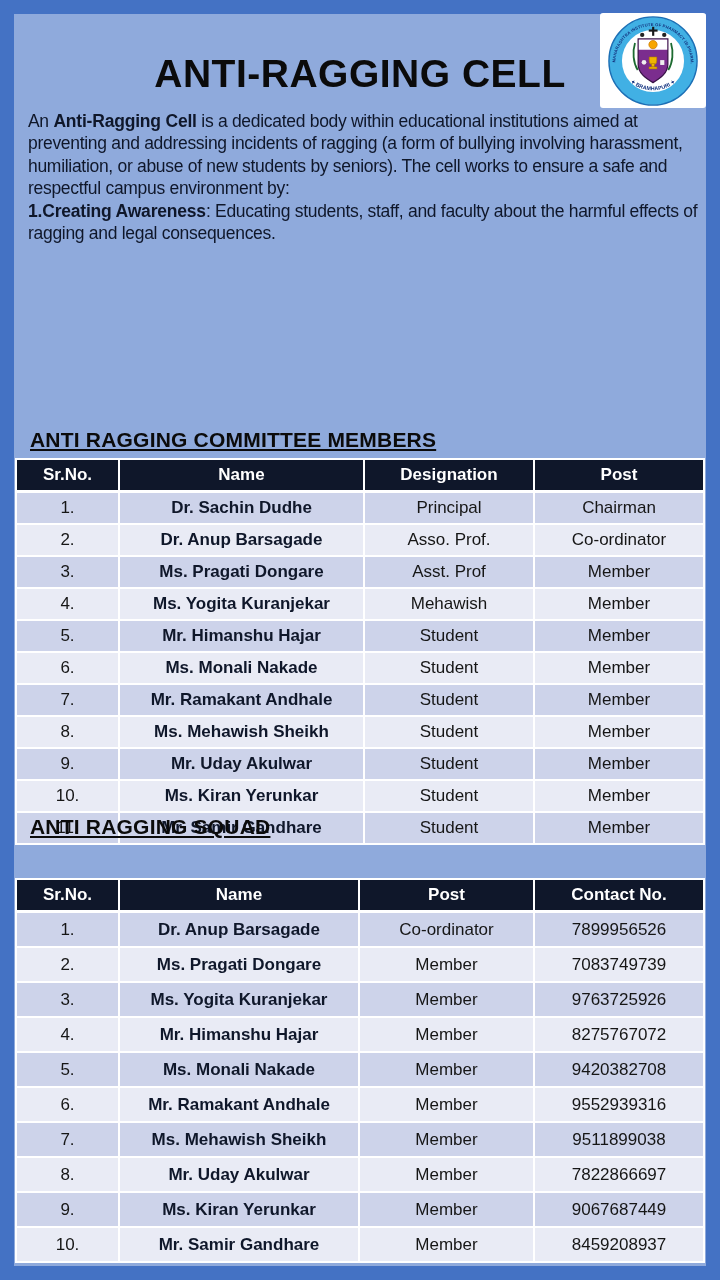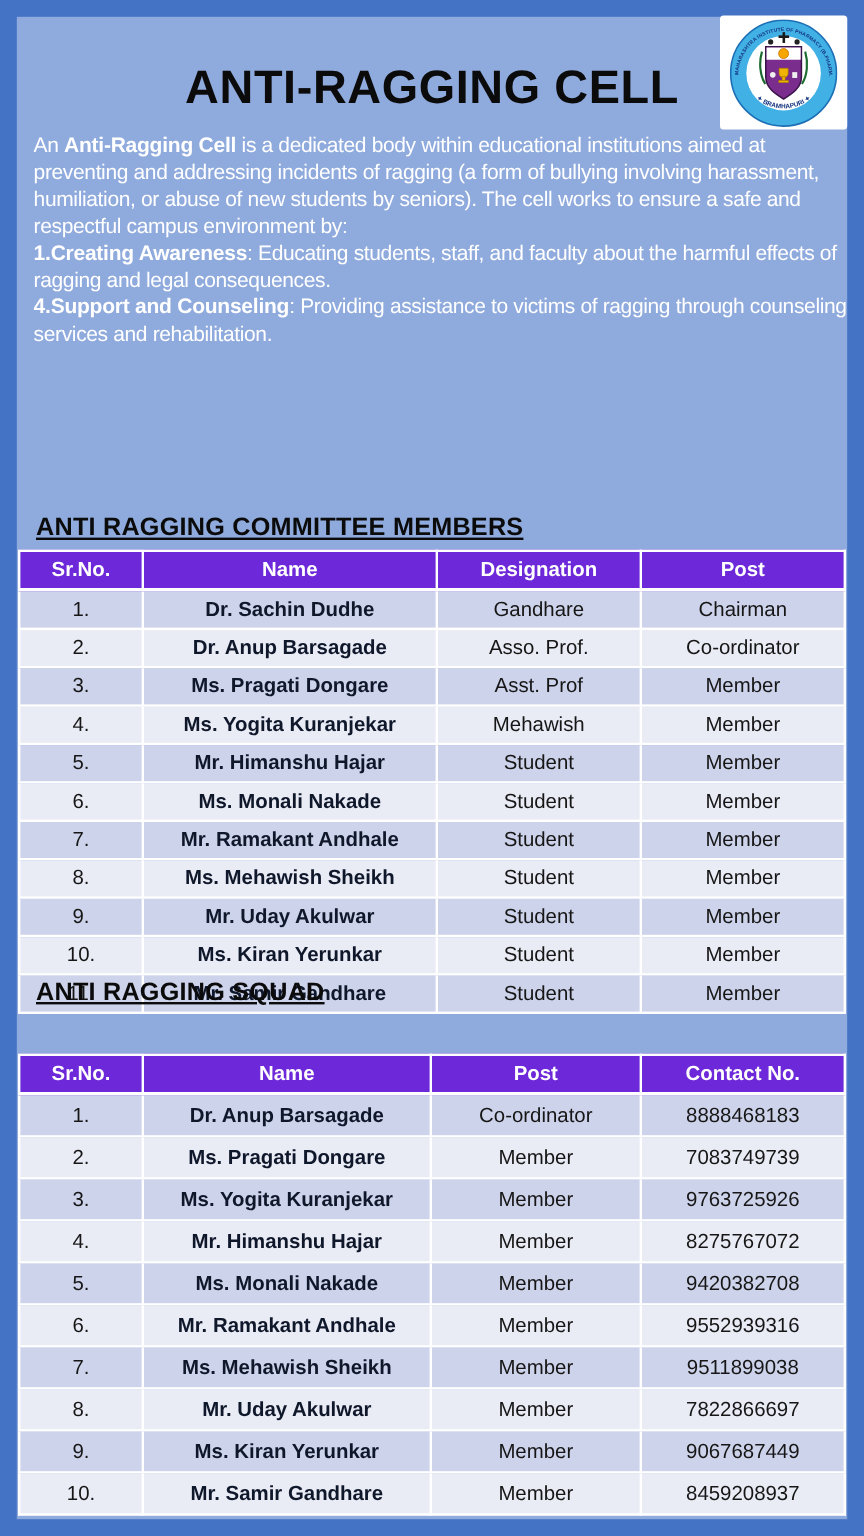--- a/index.html
+++ b/index.html
@@ -17,40 +17,40 @@
   }
   .logo-box svg{width:90px;height:90px}
 
   .doc-title{
     position:absolute;left:0;top:52px;width:720px;text-align:center;
     font-size:39px;font-weight:bold;letter-spacing:.5px;color:#0b0b0b;
   }
 
   .intro{
     position:absolute;left:28px;top:110px;width:678px;height:318px;overflow:hidden;
-    font-size:17.5px;line-height:22.4px;letter-spacing:-.3px;color:#ffffff;
+    font-size:17.5px;line-height:22.4px;letter-spacing:-.3px;color:#0f172a;
   }
   .intro b{letter-spacing:-.2px}
 
   .sec-heading{
     position:absolute;left:30px;font-size:21px;font-weight:bold;
     text-decoration:underline;color:#0b0b0b;letter-spacing:.2px;
   }
   #h-committee{top:428px}
   #h-squad{top:815px}
 
   table.tbl{
     position:absolute;left:15px;width:690px;
     border-collapse:separate;border-spacing:0;table-layout:fixed;
   }
   #tbl-committee{top:458px}
   #tbl-squad{top:878px}
 
   .tbl th{
-    background:#6d28d9;color:#fff;font-weight:bold;font-size:17px;
+    background:#0f172a;color:#fff;font-weight:bold;font-size:17px;
     height:30px;padding:0;text-align:center;
     border-top:2px solid #fff;border-right:2px solid #fff;border-bottom:3px solid #fff;
   }
   .tbl th:first-child{border-left:2px solid #fff}
   .tbl td{
     font-size:17px;text-align:center;padding:0;color:#161616;background:#E9EBF5;
     border-right:2px solid #fff;border-bottom:2px solid #fff;vertical-align:middle;
   }
   .tbl td:first-child{border-left:2px solid #fff}
   .tbl tbody tr:nth-child(odd) td{background:#CDD3EA}
@@ -99,21 +99,20 @@
       <rect x="58" y="49" width="4.6" height="5.4" fill="#EFEFEF"></rect>
     </g>
   </svg>
 </div>
 
 <div class="doc-title">ANTI-RAGGING CELL</div>
 
 <div class="intro">
   <div><span>An </span><b>Anti-Ragging Cell</b><span> is a dedicated body within educational institutions aimed at preventing and addressing incidents of ragging (a form of bullying involving harassment, humiliation, or abuse of new students by seniors). The cell works to ensure a safe and respectful campus environment by:</span></div>
   <div><b>1.Creating Awareness</b><span>: Educating students, staff, and faculty about the harmful effects of ragging and legal consequences.</span></div>
-  <div><b>4.Support and Counseling</b><span>: Providing assistance to victims of ragging through counseling services and rehabilitation.</span></div>
 </div>
 
 <div class="sec-heading" id="h-committee">ANTI RAGGING COMMITTEE MEMBERS</div>
 
 <table class="tbl" id="tbl-committee">
   <colgroup>
       <col style="width:105px">
       <col style="width:245px">
       <col style="width:170px">
       <col style="width:170px">
@@ -123,21 +122,21 @@
       <th>Sr.No.</th>
       <th>Name</th>
       <th>Designation</th>
       <th>Post</th>
     </tr>
   </thead>
   <tbody>
     <tr>
         <td>1.</td>
         <td class="name">Dr. Sachin Dudhe</td>
-        <td>Gandhare</td>
+        <td>Principal</td>
         <td>Chairman</td>
       </tr>
     <tr>
         <td>2.</td>
         <td class="name">Dr. Anup Barsagade</td>
         <td>Asso. Prof.</td>
         <td>Co-ordinator</td>
       </tr>
     <tr>
         <td>3.</td>
@@ -211,21 +210,21 @@
       <th>Name</th>
       <th>Post</th>
       <th>Contact No.</th>
     </tr>
   </thead>
   <tbody>
     <tr>
         <td>1.</td>
         <td class="name">Dr. Anup Barsagade</td>
         <td>Co-ordinator</td>
-        <td>8888468183</td>
+        <td>7899956526</td>
       </tr>
     <tr>
         <td>2.</td>
         <td class="name">Ms. Pragati Dongare</td>
         <td>Member</td>
         <td>7083749739</td>
       </tr>
     <tr>
         <td>3.</td>
         <td class="name">Ms. Yogita Kuranjekar</td>

